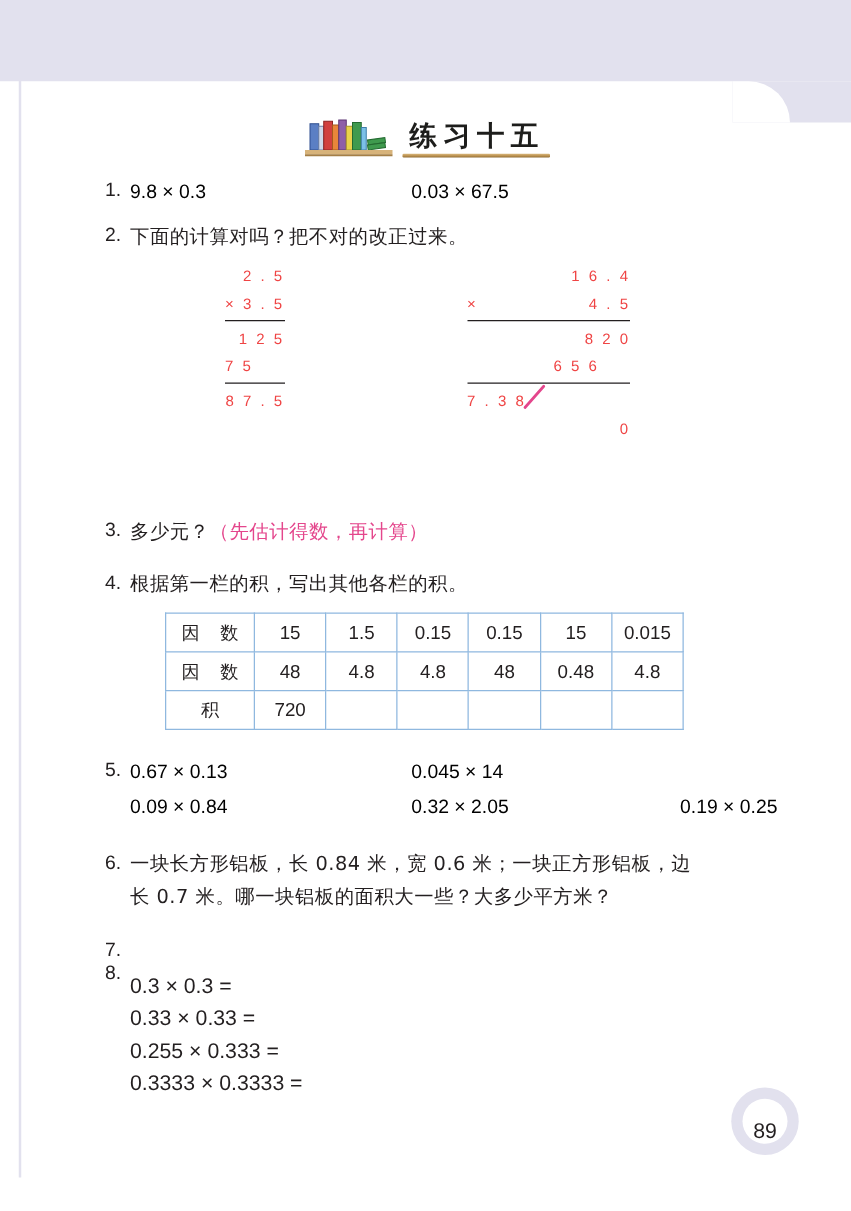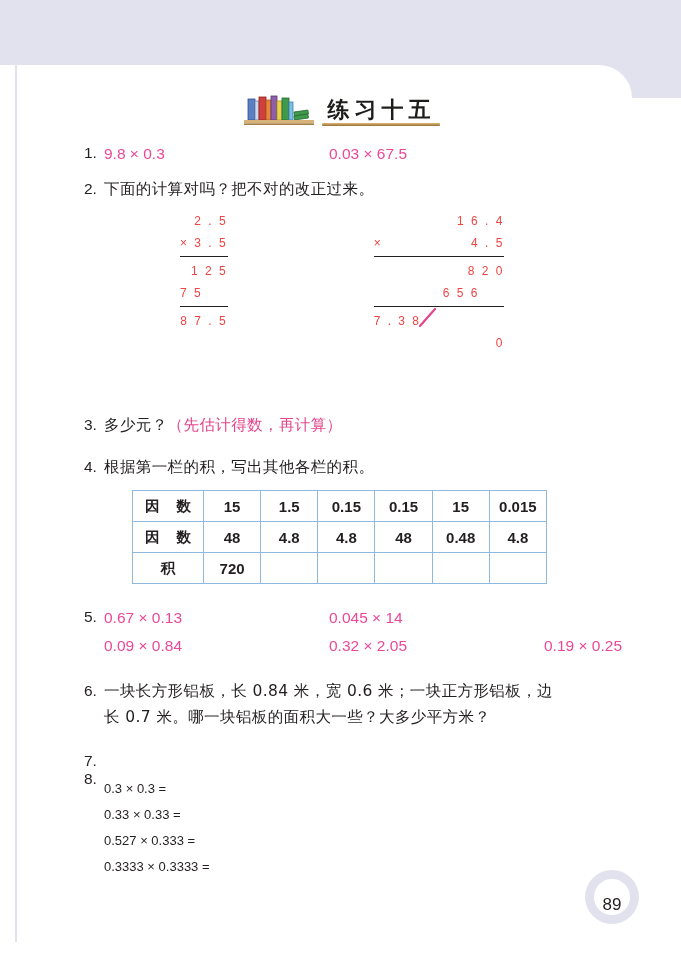--- a/index.html
+++ b/index.html
@@ -115,37 +115,37 @@
   }
   .cn {
     font-family: "DejaVu Sans", "Liberation Sans", sans-serif;
     font-size: 15.5px;
     line-height: 26px;
     letter-spacing: 0.4px;
     color: #231f20;
   }
   .num {
     font-family: "Liberation Sans", sans-serif;
-    font-size: 13px;
+    font-size: 17px;
     line-height: 26px;
     color: #231f20;
   }
   .hint {
     color: #e4468c;
   }
 
   
   .expr-row {
     display: flex;
     line-height: 28px;
   }
   .expr-row > span {
     font-family: "Liberation Sans", sans-serif;
     font-size: 15.5px;
-    color: #ec4899;
+    color: #000000;
   }
   .expr-col-a { width: 225px; }
   .expr-col-b { width: 215px; }
   .expr-col-c { width: auto; }
 
   
   .vcalc-wrap {
     display: flex;
     padding: 8px 0 0 0;
   }
@@ -192,21 +192,20 @@
   }
 
   
   .tbl-wrap {
     padding: 10px 0 0 132px;
   }
   table.factors {
     border-collapse: collapse;
     table-layout: fixed;
     width: 415px;
-    font-weight: bold;
   }
   table.factors td {
     border: 1.2px solid #8fb8df;
     height: 28px;
     text-align: center;
     vertical-align: middle;
     font-family: "Liberation Sans", sans-serif;
     font-size: 15px;
     color: #231f20;
   }
@@ -422,21 +421,21 @@
 
   <div class="problem mt18">
     <span class="q-num">7.</span>
   </div>
 
   <div class="problem mt18">
     <span class="q-num">8.</span>
     <div class="q-body">
       <div class="num mt10">0.3 × 0.3 =</div>
       <div class="num">0.33 × 0.33 =</div>
-      <div class="num">0.527 × 0.333 =</div>
+      <div class="num">0.255 × 0.333 =</div>
       <div class="num">0.3333 × 0.3333 =</div>
 
     </div>
   </div>
 
 </div>
 
 <div class="page-badge">
   <div class="page-badge-inner">
     <span class="page-badge-num">89</span>

